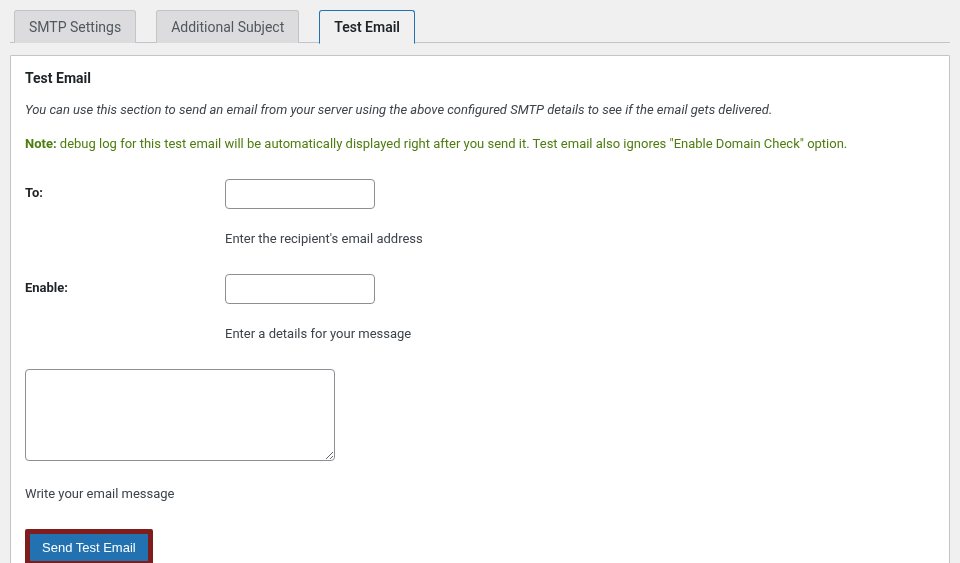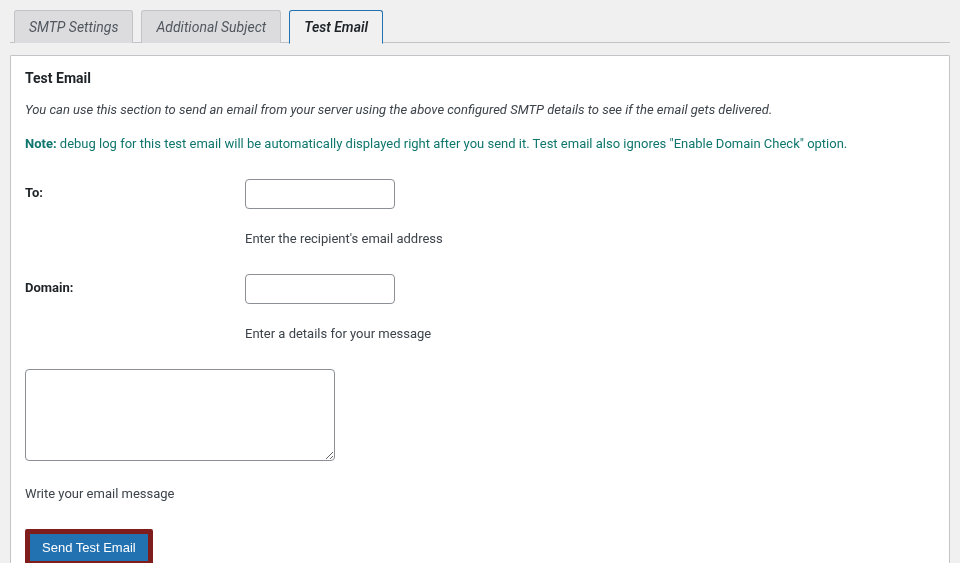--- a/index.html
+++ b/index.html
@@ -10,23 +10,22 @@
     body {
       font-family: -apple-system, BlinkMacSystemFont, "Segoe UI", Roboto, Helvetica, Arial, sans-serif;
       font-size: 13px;
       color: #1d2327;
       background: #f0f0f1;
       padding: 10px;
       width: 960px;
     }
     .tab-row {
       display: flex;
-      gap: 8px;
+      gap: 20px;
       padding-left: 4px;
-      font-style: italic;
     }
     .tab {
       background: #dcdcde;
       border: 1px solid #c3c4c7;
       border-bottom: none;
       border-top-left-radius: 3px;
       border-top-right-radius: 3px;
       padding: 8px 14px;
       font-size: 14px;
       color: #50575e;
@@ -62,32 +61,31 @@
     }
     .intro {
       font-size: 13px;
       color: #3c434a;
       margin-bottom: 14px;
       line-height: 1.5;
       font-style: italic;
     }
     .note-line {
       font-size: 13px;
-      color: #0f766e;
+      color: #4d7c0f;
       line-height: 1.5;
       margin-bottom: 26px;
     }
     .note-label {
       font-weight: 700;
     }
     .form-row {
       display: flex;
       align-items: flex-start;
       margin-bottom: 28px;
-      gap: 20px;
     }
     .form-label {
       width: 200px;
       font-size: 13px;
       font-weight: 700;
       color: #1d2327;
       padding-top: 6px;
     }
     .form-field {
       flex: 1;
@@ -150,21 +148,21 @@
 
   <div class="form-row">
     <div class="form-label">To:</div>
     <div class="form-field">
       <input type="text" class="text-input" value="" style="">
       <div class="field-helper">Enter the recipient's email address</div>
     </div>
   </div>
 
   <div class="form-row">
-    <div class="form-label">Domain:</div>
+    <div class="form-label">Enable:</div>
     <div class="form-field">
       <input type="text" class="text-input" value="" style="">
       <div class="field-helper">Enter a details for your message</div>
     </div>
   </div>
 
   <div class="form-row">
     <div class="form-field">
       <textarea class="textarea-input" value="" style=""></textarea>
       <div class="field-helper">Write your email message</div>

